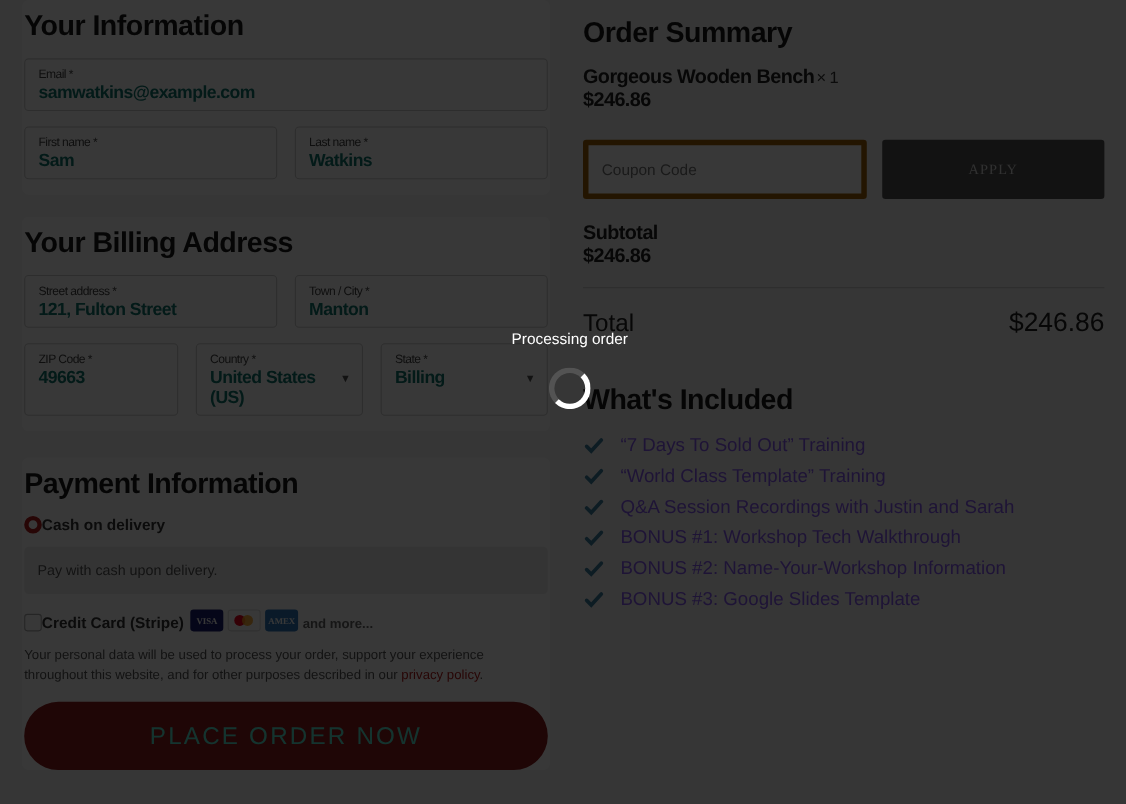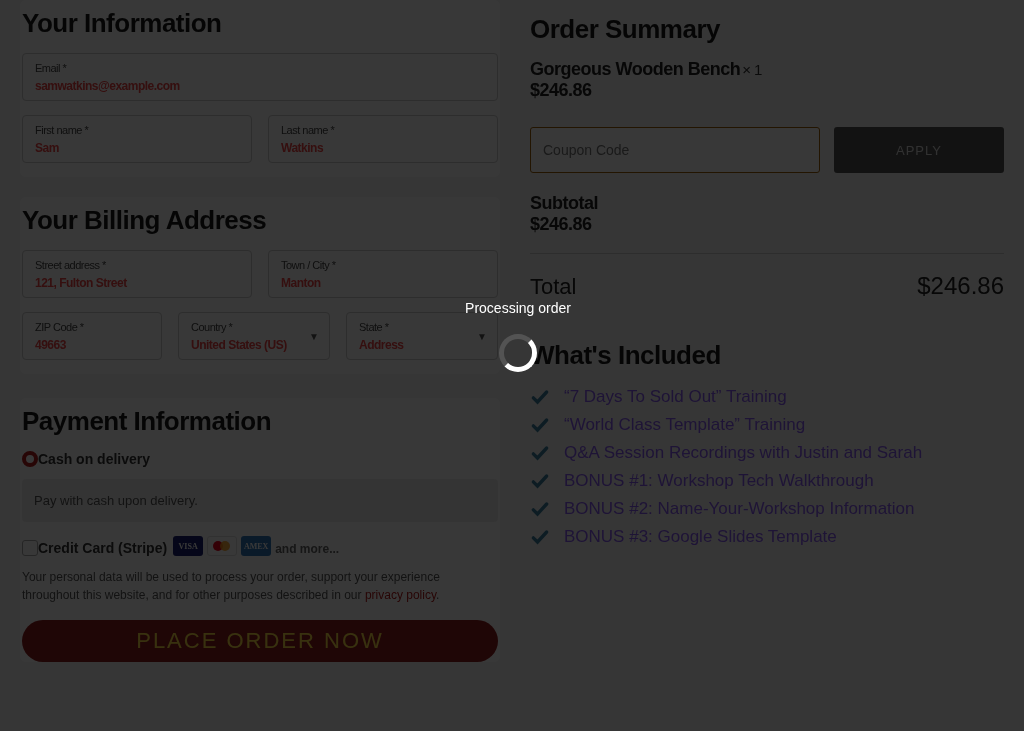--- a/index.html
+++ b/index.html
@@ -46,23 +46,23 @@
     background: #fff;
     flex: 1;
   }
   .field-label {
     font-size: 11px;
     color: #444;
     display: block;
     margin-bottom: 2px;
   }
   .field-value {
-    font-size: 12px;
+    font-size: 16px;
     font-weight: 700;
-    color: #ef4444;
+    color: #0f766e;
     border: none;
     outline: none;
     width: 100%;
     background: transparent;
   }
   .caret {
     position: absolute;
     right: 10px;
     top: 50%;
     transform: translateY(-50%);
@@ -72,36 +72,37 @@
 
   
   .summary { padding-top: 6px; }
   .summary-line { display: flex; justify-content: space-between; align-items: baseline; margin: 14px 0; flex-direction: column; }
   .summary-left { font-size: 18px; font-weight: 700; }
   .qty { font-size: 15px; font-weight: 400; color: #333; margin-left: 2px; }
   .summary-right { font-size: 18px; font-weight: 700; }
   .coupon-row { display: flex; gap: 14px; margin: 26px 0 20px 0; }
   .coupon-input {
     flex: 1;
-    border: 1px solid #a16207;
+    border: 5px solid #a16207;
     border-radius: 3px;
     padding: 14px 12px;
     font-size: 14px;
     color: #777;
     background: #fff;
   }
   .coupon-btn {
-    width: 170px;
+    width: 202px;
     background: #555;
     color: #ddd;
     border: none;
     border-radius: 3px;
     font-size: 13px;
     letter-spacing: 1px;
     cursor: pointer;
+    font-family: Liberation Serif, serif;
   }
   .divider { border-top: 1px solid #ccc; margin: 18px 0; }
   .total-line { display: flex; justify-content: space-between; align-items: baseline; margin: 16px 0 40px 0; }
   .total-label { font-size: 22px; font-weight: 400; color: #222; }
   .total-value { font-size: 24px; font-weight: 400; color: #222; }
 
   .included h2 { margin-bottom: 16px; font-size: 26px; font-weight: 700; }
   .check-list { list-style: none; }
   .check-list li { display: flex; align-items: flex-start; gap: 14px; margin: 8px 0; font-size: 17px; color: #8b5cf6; }
   .check-svg { flex: 0 0 20px; }
@@ -139,24 +140,24 @@
   .mc::after { content:""; position:absolute; left:12px; top:4px; width:10px;height:10px;border-radius:50%;background:#f79e1b;opacity:0.85;}
   .amex { background: #2e77bb; }
   .more { font-size: 12px; color: #666; margin-left: 4px; }
 
   .disclaimer { font-size: 12px; color: #555; line-height: 1.5; margin: 10px 0 16px 0; }
   .disclaimer a { color: #b31b1b; text-decoration: none; }
 
   .place-btn {
     width: 100%;
     background: #8d1b1b;
-    color: #fde047;
+    color: #5eead4;
     border: none;
     border-radius: 40px;
-    padding: 8px 0;
+    padding: 18px 0;
     font-size: 22px;
     letter-spacing: 2px;
     font-weight: 400;
     cursor: pointer;
   }
 
   
   .overlay {
     position: absolute;
     inset: 0;
@@ -230,21 +231,21 @@
           <span class="field-label cond">ZIP Code *</span>
           <input class="field-value cond" value="49663" style="">
         </div>
         <div class="field">
           <span class="field-label cond">Country *</span>
           <span class="field-value cond">United States (US)</span>
           <span class="caret">▼</span>
         </div>
         <div class="field">
           <span class="field-label cond">State *</span>
-          <span class="field-value cond">Address</span>
+          <span class="field-value cond">Billing</span>
           <span class="caret">▼</span>
         </div>
       </div>
     </div>
 
     <div class="panel payment">
       <h2 class="section-title cond">Payment Information</h2>
 
       <div class="pay-radio-row">
         <span class="radio-dot"></span>

